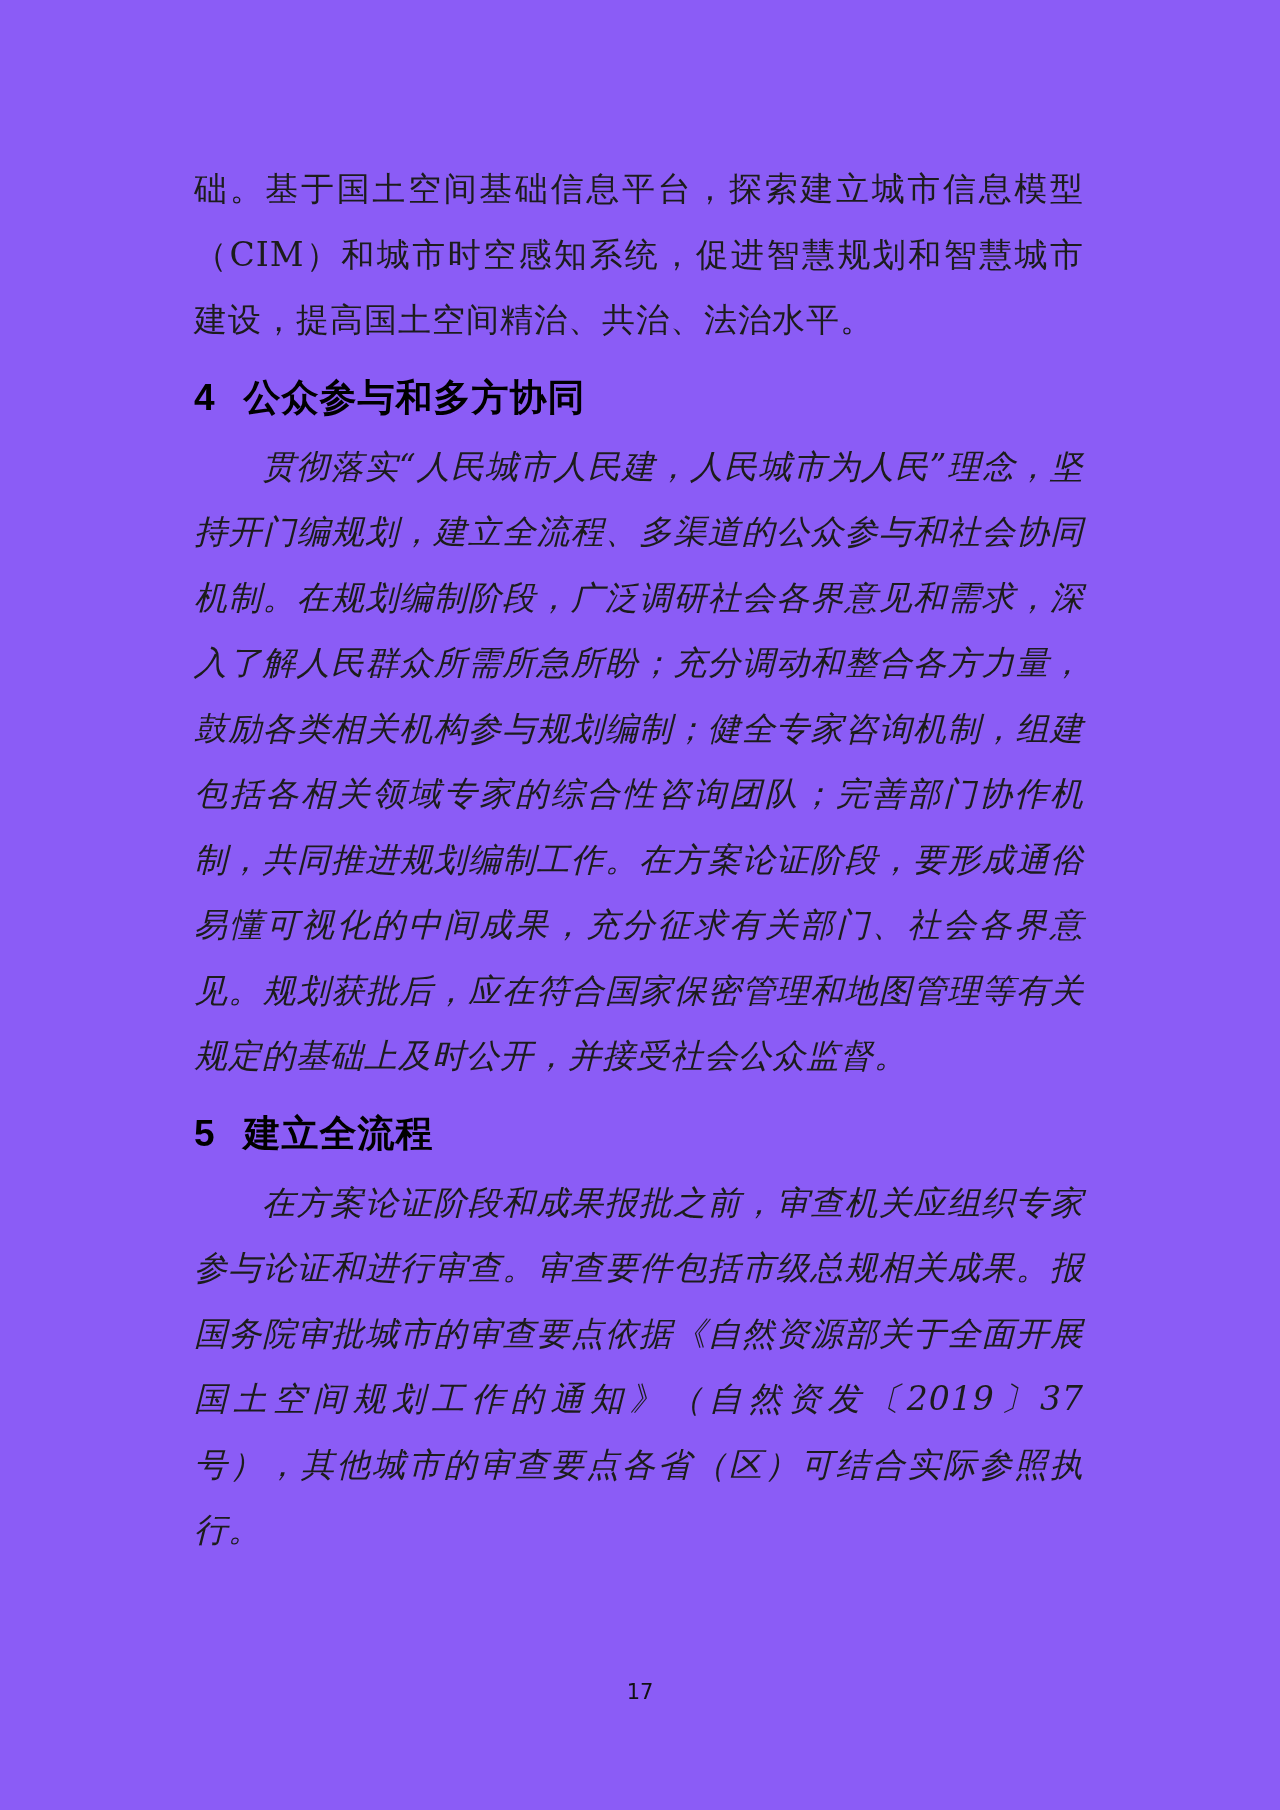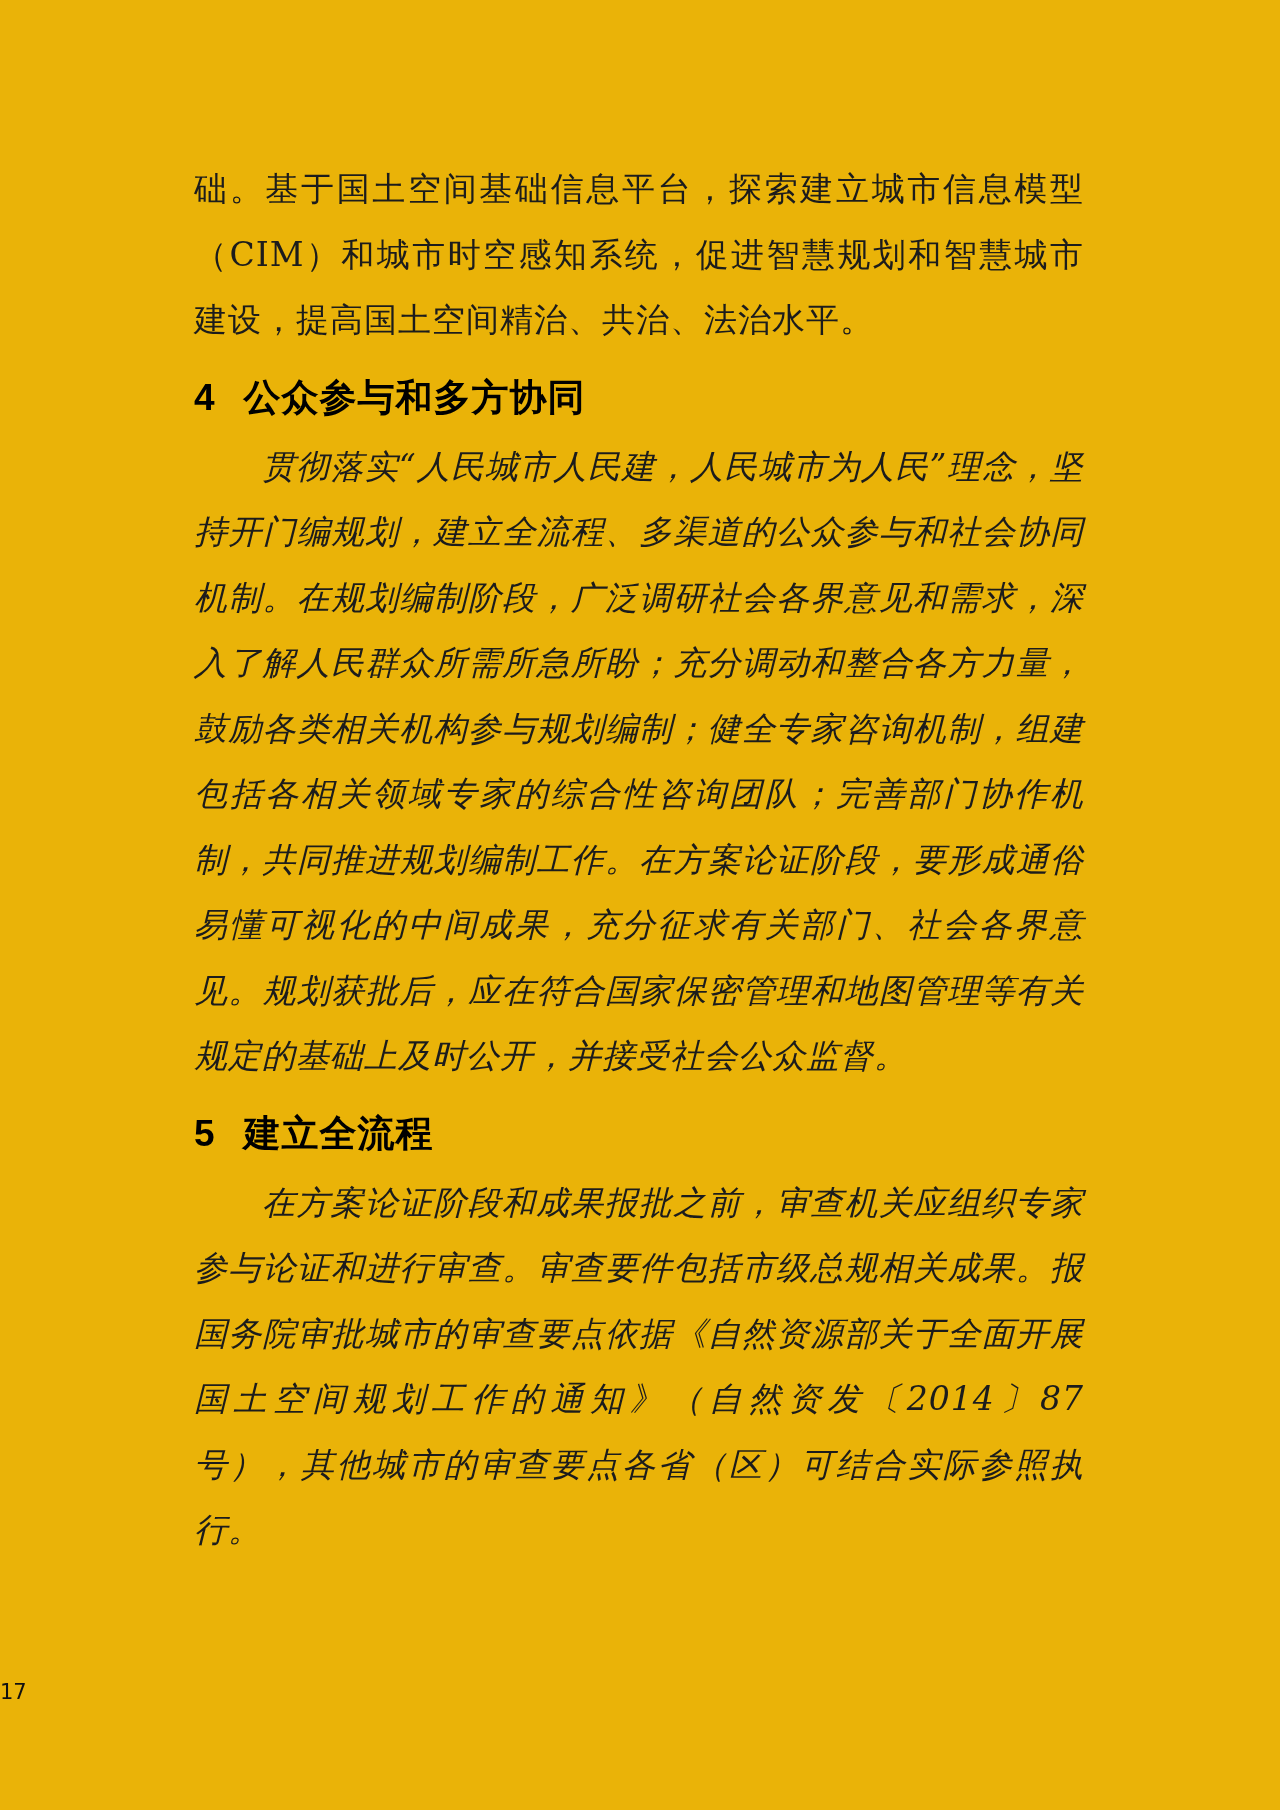--- a/index.html
+++ b/index.html
@@ -4,21 +4,21 @@
 <style>
   html, body {
     margin: 0;
     padding: 0;
     background: #ffffff;
   }
   .page {
     position: relative;
     width: 1280px;
     height: 1810px;
-    background: #eab308;
+    background: #8b5cf6;
     overflow: hidden;
   }
   .content {
     position: absolute;
     left: 194px;
     top: 156px;
     width: 890px;
   }
   .para {
     font-family: "DejaVu Serif", serif;
@@ -45,21 +45,21 @@
   }
   .sec-num {
     display: inline-block;
     margin-right: 28px;
   }
   .page-num {
     position: absolute;
     left: 0;
     right: 0;
     top: 1680px;
-    text-align: left;
+    text-align: center;
     font-family: "DejaVu Sans", sans-serif;
     font-size: 21px;
     color: #111111;
   }
 </style>
 </head>
 <body>
 
 <div class="page">
   <div class="content">
@@ -69,18 +69,18 @@
     <h2 class="sec-heading">
       <span class="sec-num">4</span><span>公众参与和多方协同</span>
     </h2>
 
     <p class="para indent">贯彻落实“人民城市人民建，人民城市为人民”理念，坚持开门编规划，建立全流程、多渠道的公众参与和社会协同机制。在规划编制阶段，广泛调研社会各界意见和需求，深入了解人民群众所需所急所盼；充分调动和整合各方力量，鼓励各类相关机构参与规划编制；健全专家咨询机制，组建包括各相关领域专家的综合性咨询团队；完善部门协作机制，共同推进规划编制工作。在方案论证阶段，要形成通俗易懂可视化的中间成果，充分征求有关部门、社会各界意见。规划获批后，应在符合国家保密管理和地图管理等有关规定的基础上及时公开，并接受社会公众监督。</p>
 
     <h2 class="sec-heading">
       <span class="sec-num">5</span><span>建立全流程</span>
     </h2>
 
-    <p class="para indent">在方案论证阶段和成果报批之前，审查机关应组织专家参与论证和进行审查。审查要件包括市级总规相关成果。报国务院审批城市的审查要点依据《自然资源部关于全面开展国土空间规划工作的通知》（自然资发〔2014〕87 号），其他城市的审查要点各省（区）可结合实际参照执行。</p>
+    <p class="para indent">在方案论证阶段和成果报批之前，审查机关应组织专家参与论证和进行审查。审查要件包括市级总规相关成果。报国务院审批城市的审查要点依据《自然资源部关于全面开展国土空间规划工作的通知》（自然资发〔2019〕37 号），其他城市的审查要点各省（区）可结合实际参照执行。</p>
 
   </div>
 
   <div class="page-num">17</div>
 </div>
 
 </body></html>

